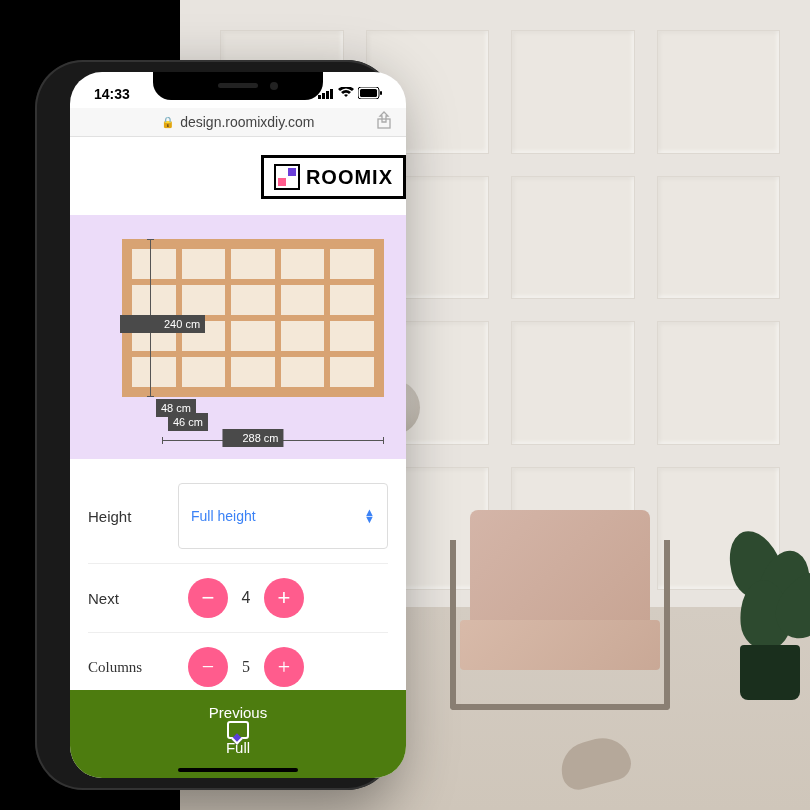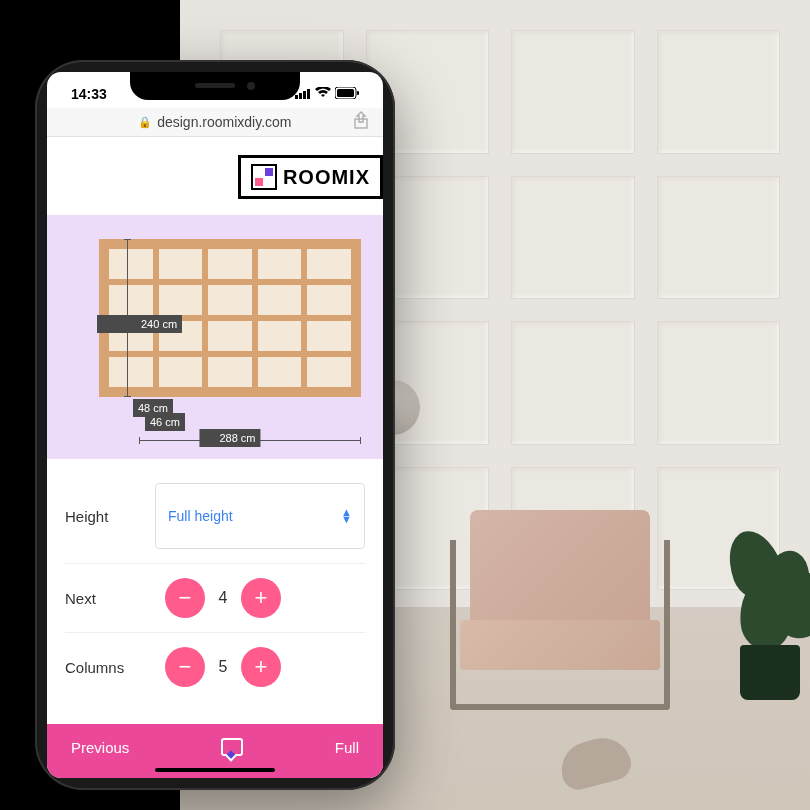--- a/index.html
+++ b/index.html
@@ -142,23 +142,24 @@
       height: 730px;
       background: #1a1a1a;
       border-radius: 48px;
       padding: 12px;
       box-shadow: 0 20px 60px rgba(0,0,0,0.4), inset 0 0 0 2px #333;
     }
     .phone-screen {
       width: 100%;
       height: 100%;
       background: #fff;
-      border-radius: 14px;
+      border-radius: 32px;
       overflow: hidden;
       position: relative;
+      margin-left: 23px;
     }
     .notch {
       position: absolute;
       top: 0;
       left: 50%;
       transform: translateX(-50%);
       width: 170px;
       height: 28px;
       background: #000;
       border-radius: 0 0 18px 18px;
@@ -337,21 +338,21 @@
     .controls {
       background: #fff;
       padding: 10px 18px 0;
     }
     .control-row {
       display: flex;
       align-items: center;
       padding: 14px 0;
       border-bottom: 1px solid #eee;
     }
-    .control-row:last-child { border-bottom: none; }
+    .control-row:last-child { border-bottom: none; font-family: Liberation Serif, serif; }
     .control-label {
       width: 90px;
       font-size: 15px;
       color: #333;
     }
     .select-box {
       flex: 1;
       border: 1px solid #ddd;
       border-radius: 4px;
       padding: 24px 12px;
@@ -391,27 +392,28 @@
       font-size: 16px;
       color: #333;
     }
     
     
     .bottom-nav {
       position: absolute;
       bottom: 0;
       left: 0;
       right: 0;
-      background: #ec4899;
+      background: #4d7c0f;
       display: flex;
       align-items: center;
       justify-content: space-between;
       padding: 14px 24px 22px;
       color: #fff;
       font-size: 15px;
+      flex-direction: column;
     }
     .nav-btn { cursor: pointer; }
     .chat-icon {
       width: 22px;
       height: 18px;
       border: 2px solid #fff;
       border-radius: 3px;
       position: relative;
     }
     .chat-icon::after {

